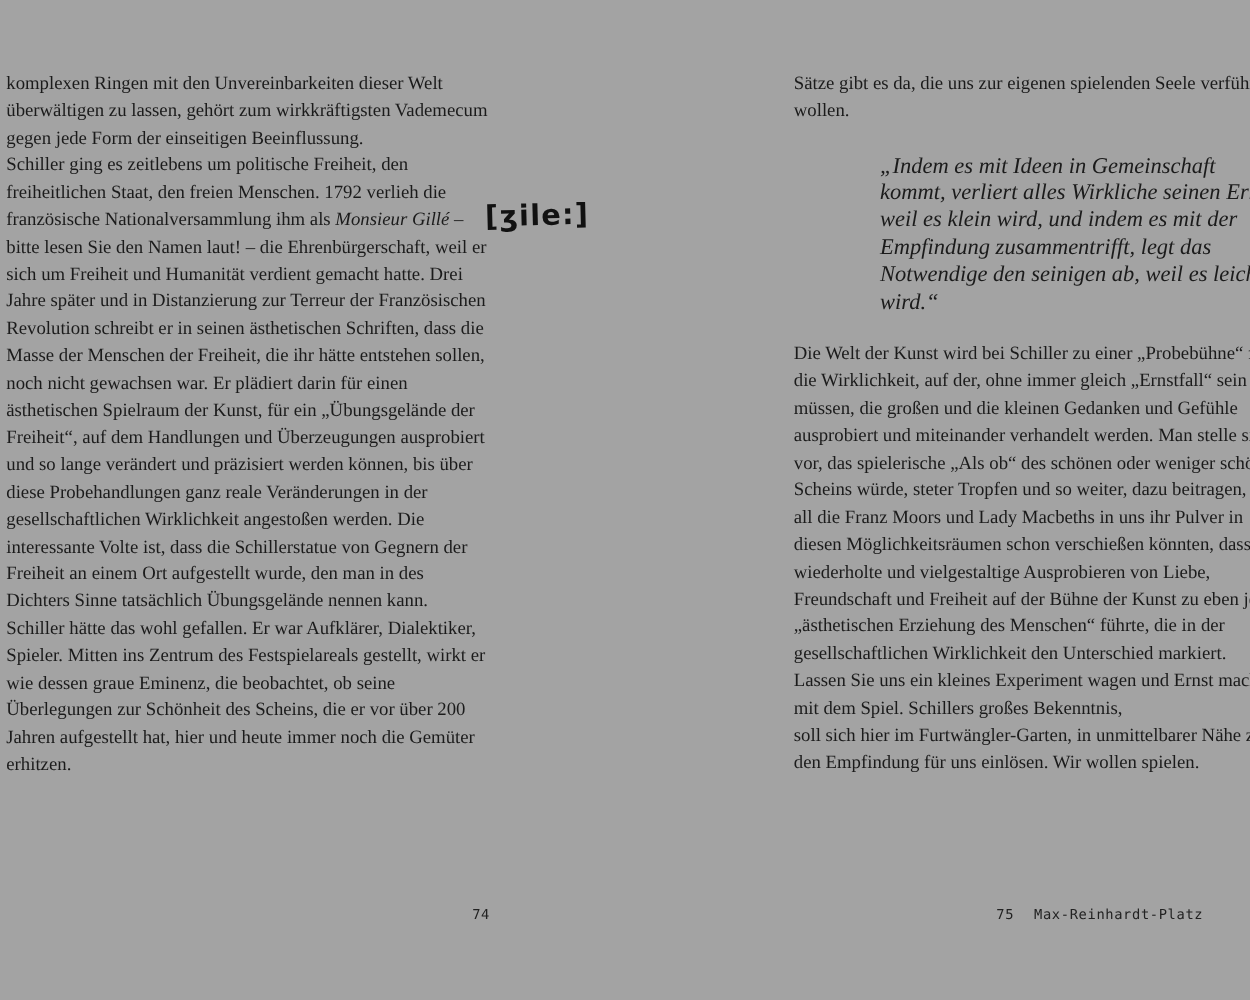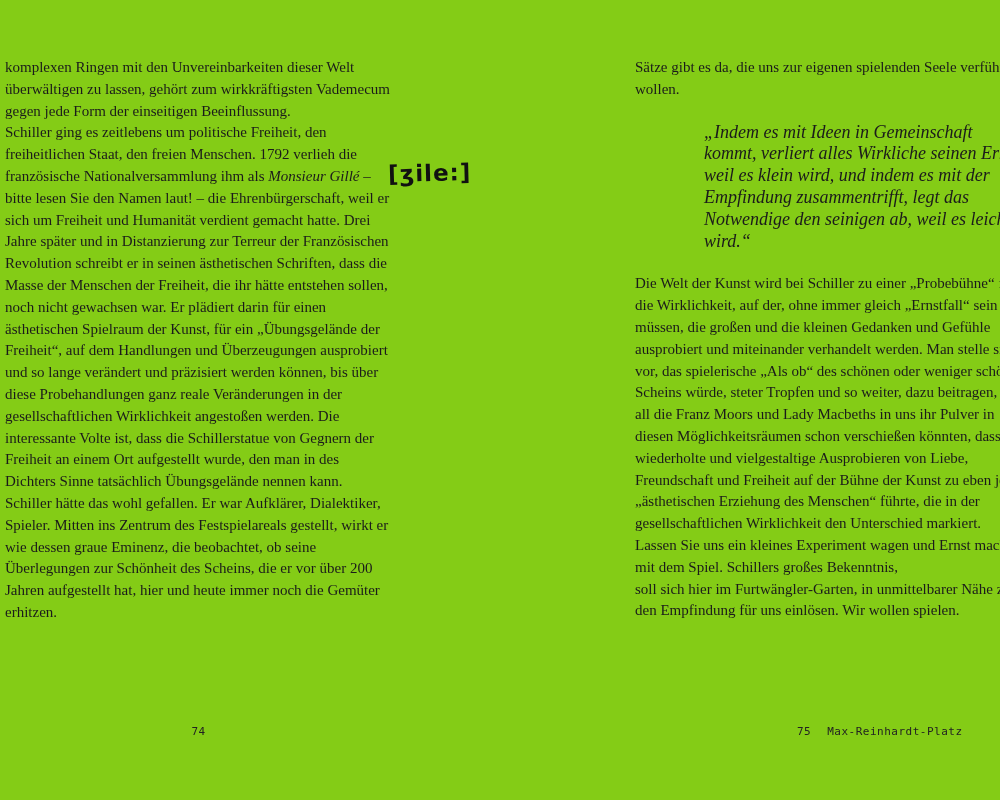--- a/index.html
+++ b/index.html
@@ -5,21 +5,21 @@
   * { margin: 0; padding: 0; box-sizing: border-box; }
   html, body { background: #ffffff; }
   body {
     width: 1000px;
     height: 800px;
     position: relative;
     overflow: hidden;
     font-family: "Liberation Serif", serif;
     color: #1b1b1b;
   }
-  .spread { position: absolute; inset: 0; background: #84cc16; }
+  .spread { position: absolute; inset: 0; background: #a3a3a3; }
   .text-col {
     position: absolute;
     top: 57px;
     font-size: 15px;
     line-height: 21.8px;
     text-align: left;
   }
   .col-left  { left: 5px;   width: 387px; }
   .col-right { left: 635px; width: 396px; }
   p.body { margin: 0; }
@@ -45,21 +45,21 @@
   }
   .folio {
     position: absolute;
     top: 725px;
     font-family: "DejaVu Sans Mono", monospace;
     font-size: 11px;
     letter-spacing: 0.5px;
     color: #222;
     text-align: center;
   }
-  .folio-left { left: 5px; width: 387px; text-align: center; }
+  .folio-left { left: 5px; width: 387px; text-align: right; }
   .folio-right { left: 797px; white-space: nowrap; }
   .folio-right .loc { margin-left: 16px; }
 </style>
 </head>
 <body>
 
 <div class="spread">
 
   <div class="text-col col-left" id="left-col">
       <p class="body"><span>komplexen Ringen mit den Unvereinbarkeiten dieser Welt überwältigen zu lassen, gehört zum wirkkräftigsten Vademecum gegen jede Form der einseitigen Beeinflussung.</span></p>

